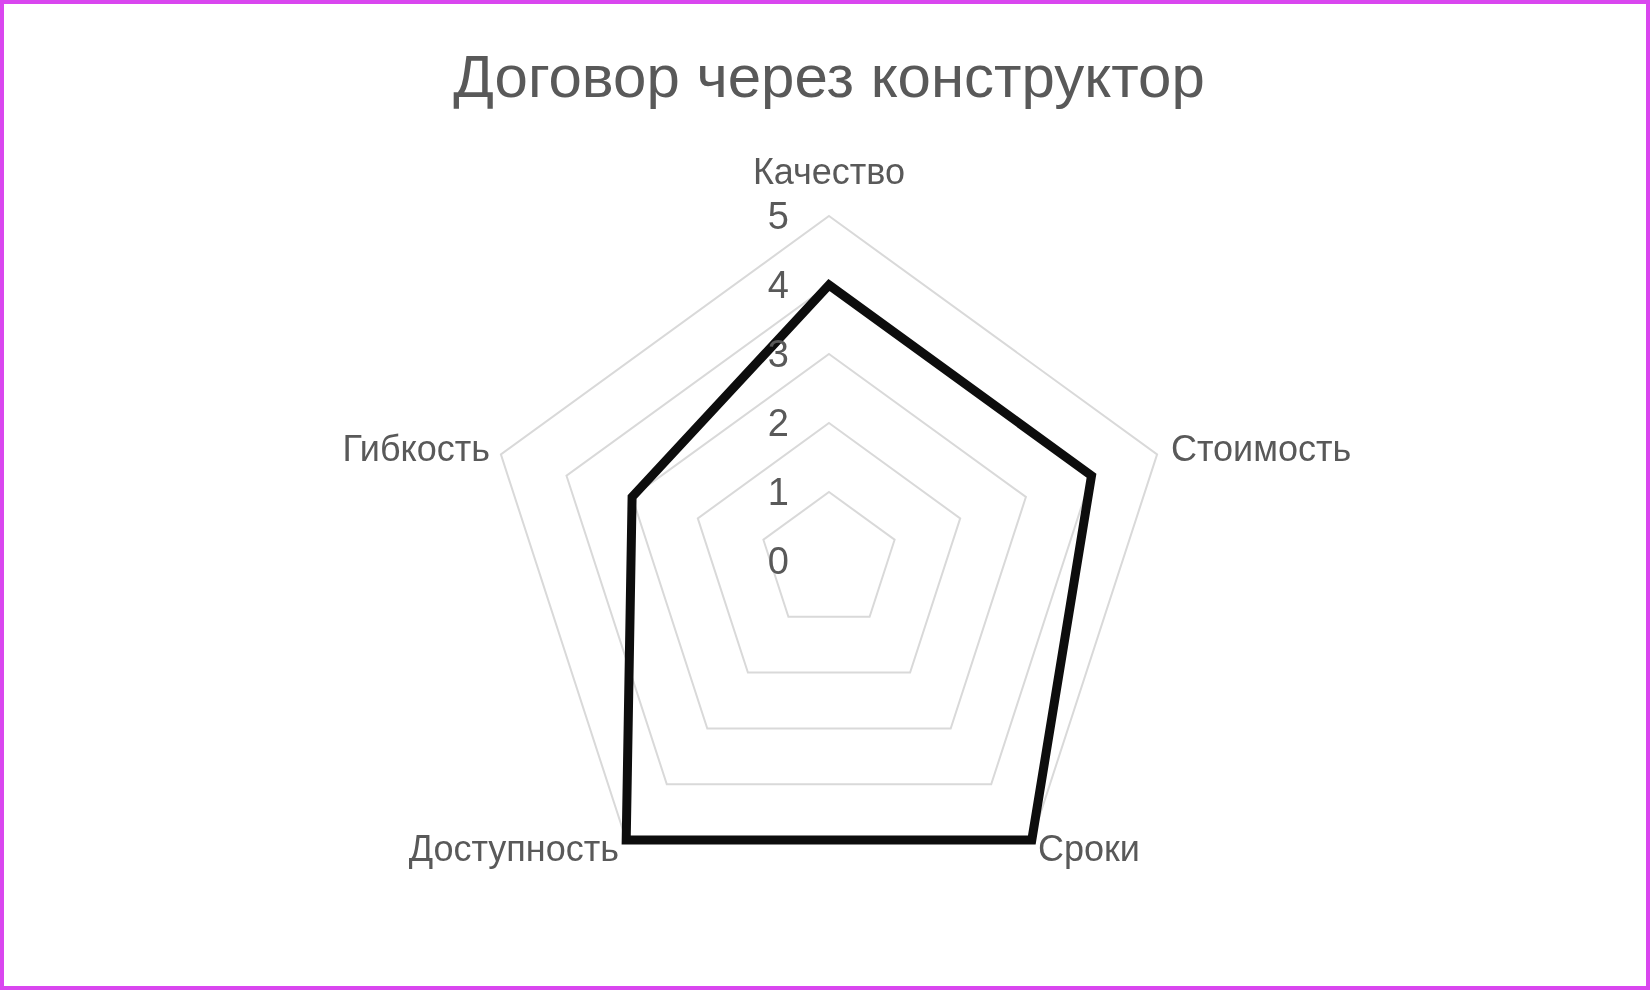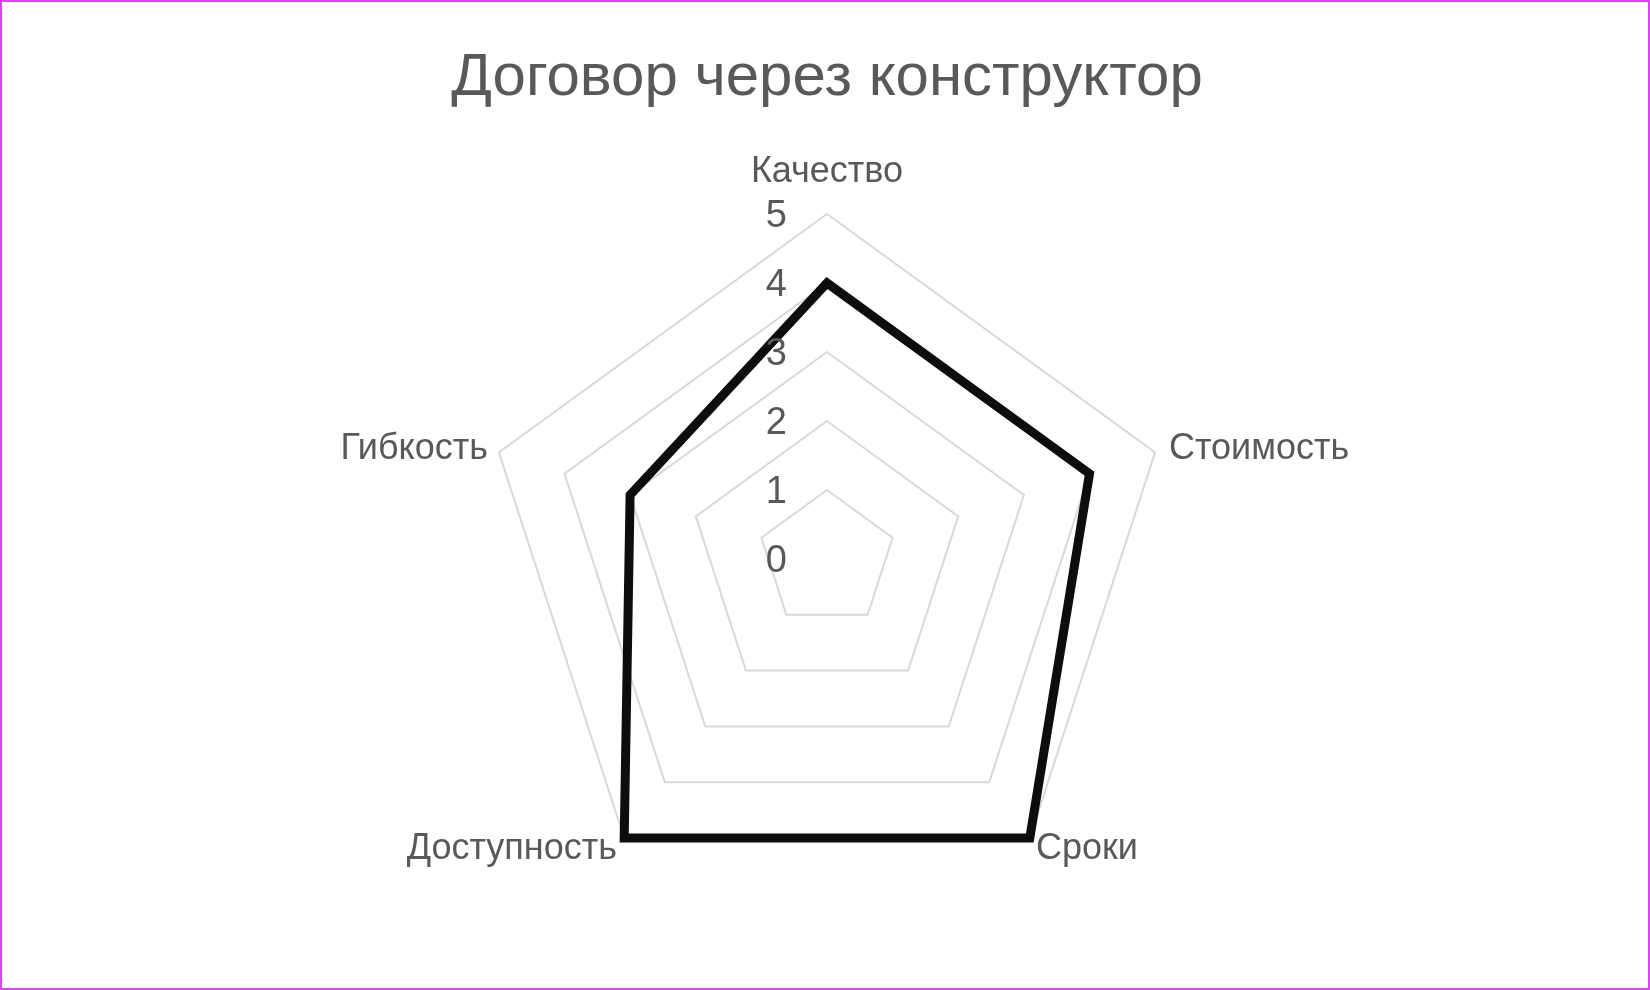--- a/index.html
+++ b/index.html
@@ -6,21 +6,21 @@
     margin: 0;
     padding: 0;
     background: #ffffff;
     font-family: "Liberation Sans", "DejaVu Sans", sans-serif;
   }
   .frame {
     position: relative;
     width: 1650px;
     height: 990px;
     box-sizing: border-box;
-    border: 2px solid #d946ef;
+    border: 4px solid #d946ef;
     background: #ffffff;
     overflow: hidden;
   }
   .chart-title {
     position: absolute;
     top: 40px;
     left: 0;
     width: 1650px;
     text-align: center;
     font-size: 60px;

